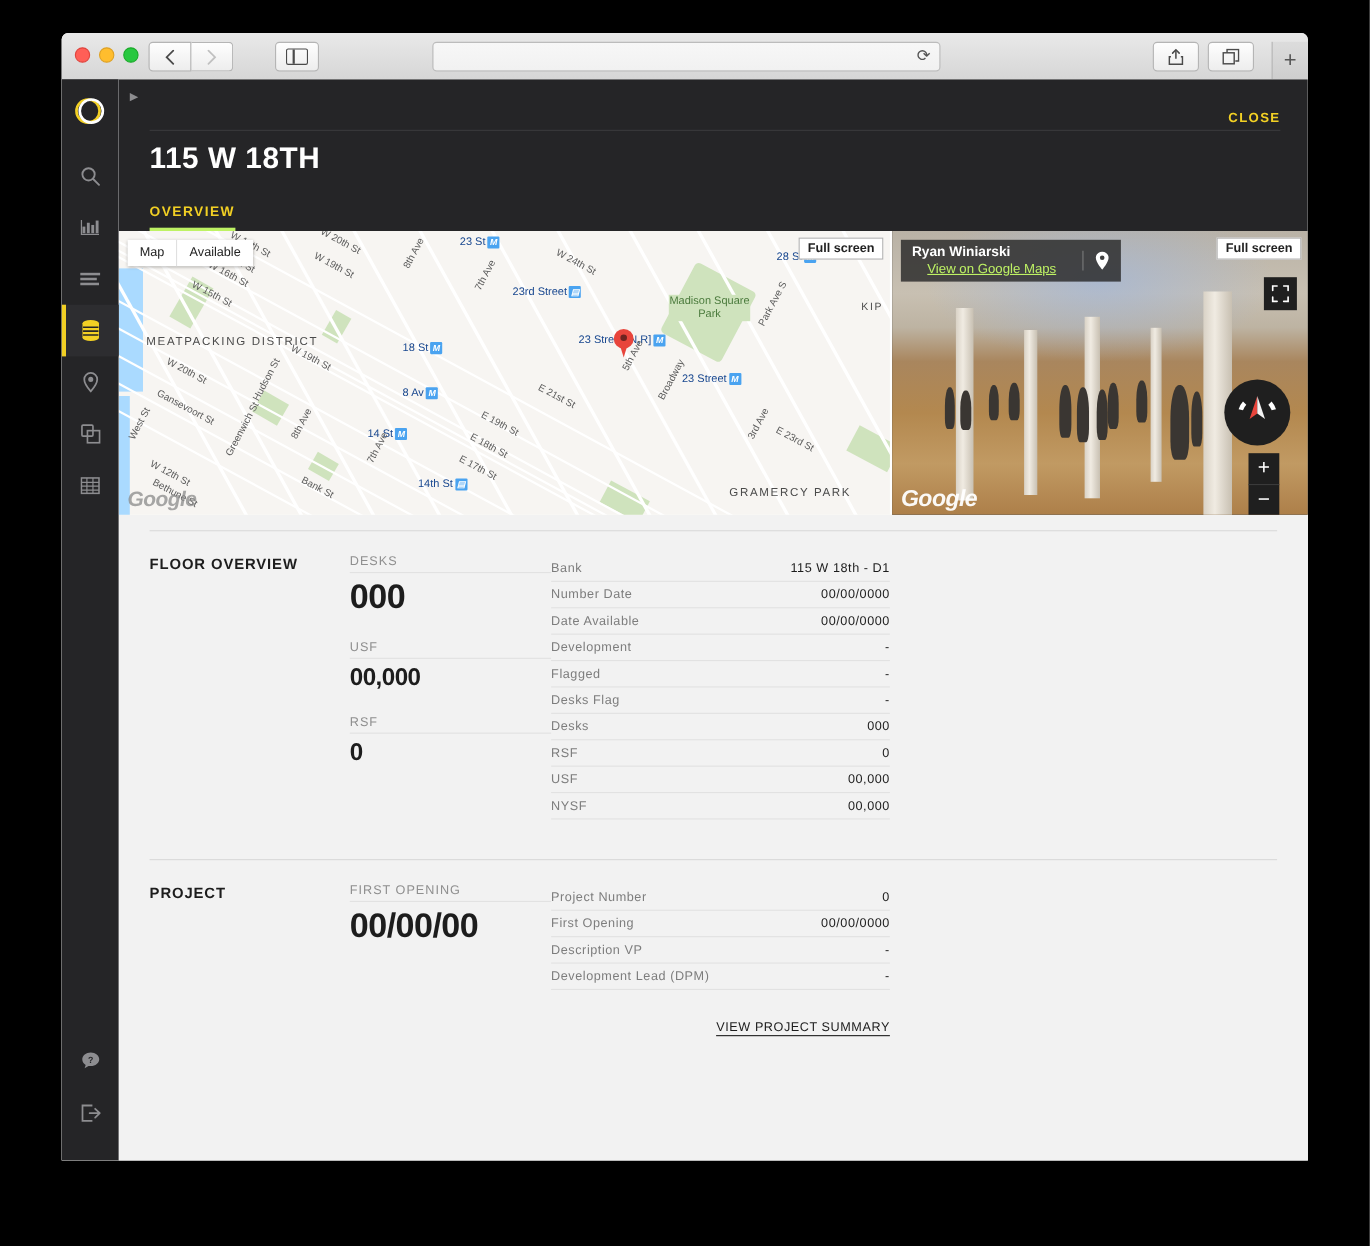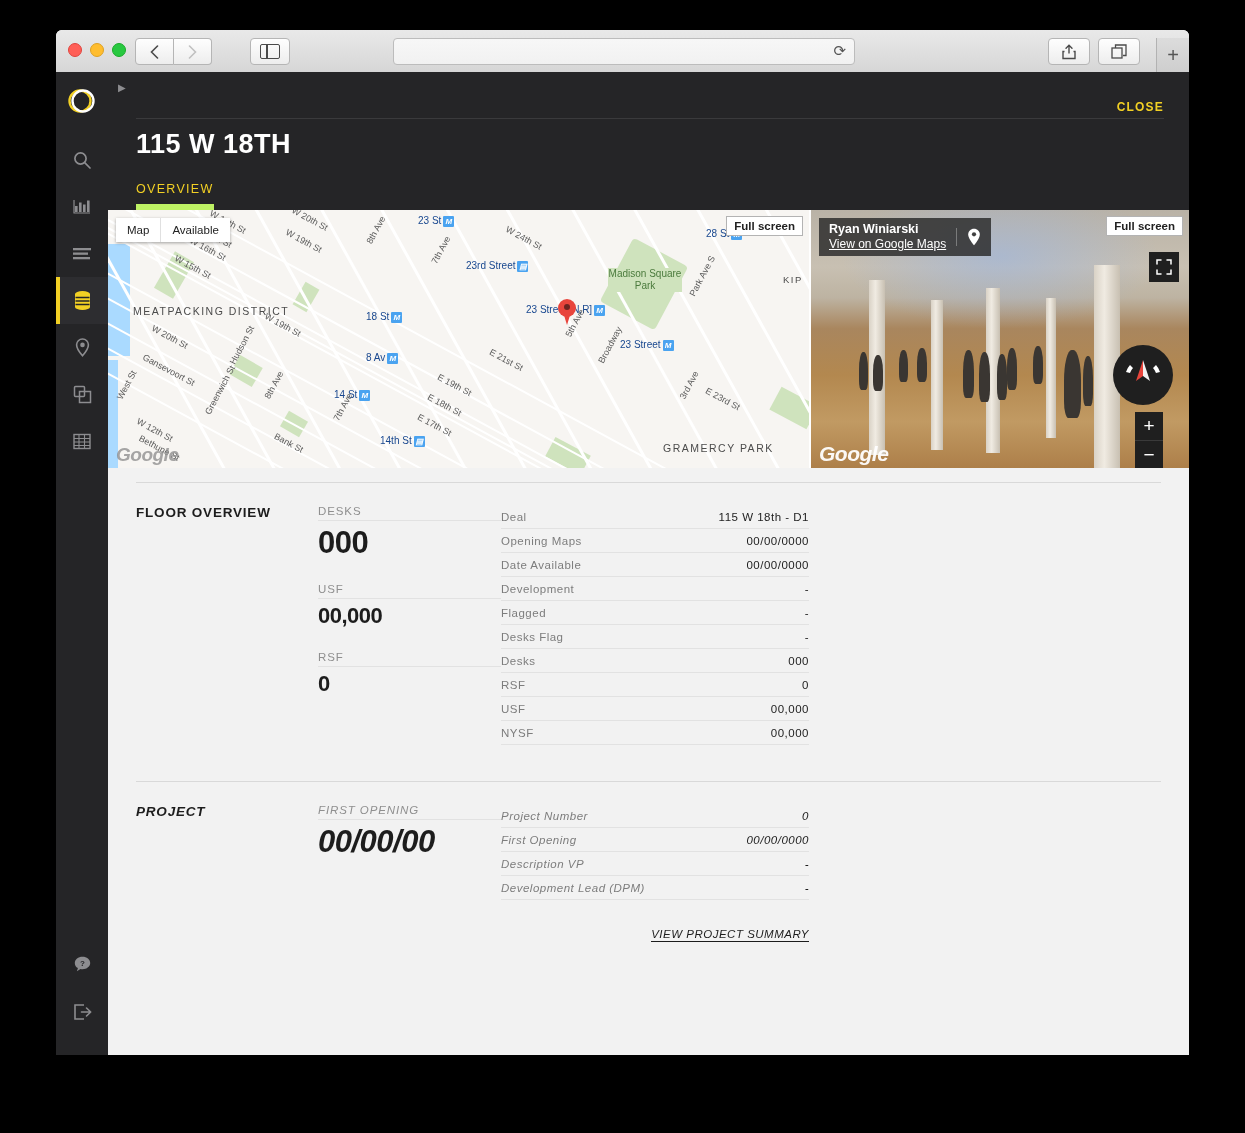--- a/index.html
+++ b/index.html
@@ -57,22 +57,22 @@
   .content{flex:1;display:flex;flex-direction:column;overflow:hidden;background:#f2f2f2;}
 
   .topbar{background:#252527;height:138px;position:relative;flex-shrink:0;}
   .expander{position:absolute;left:10px;top:10px;color:#8d8d90;font-size:10px;}
   .closebtn{position:absolute;right:25px;top:28px;color:#f2d024;font-size:12px;
             letter-spacing:1.2px;font-weight:bold;}
   .topdiv{position:absolute;left:28px;right:25px;top:46px;height:1px;background:#3a3a3c;}
   .bldg-title{position:absolute;left:28px;top:57px;color:#fff;font-size:27px;
               font-weight:bold;letter-spacing:.5px;}
   .tabs{position:absolute;left:28px;bottom:0;display:flex;}
-  .tab{color:#f2d024;font-size:12.5px;letter-spacing:1.3px;font-weight:normal;
-       padding-bottom:8px;border-bottom:6px solid #bef264;}
+  .tab{color:#f2d024;font-size:12.5px;letter-spacing:1.3px;font-weight:bold;
+       padding-bottom:8px;border-bottom:3px solid #bef264;}
 
   
   .maprow{display:flex;height:258px;flex-shrink:0;background:#fff;}
   .mapbox{flex:1;position:relative;overflow:hidden;background:#f7f5f2;}
   .svbox{width:378px;position:relative;overflow:hidden;background:#3a3733;margin-left:2px;}
 
   .fsbtn{position:absolute;right:6px;top:6px;background:#fff;border:1px solid #b3b3b3;
          padding:3px 7px;font-size:11.5px;font-weight:bold;color:#222;z-index:9;}
   .mapsat{position:absolute;left:8px;top:8px;display:flex;z-index:9;
           box-shadow:0 1px 3px rgba(0,0,0,.35);}
@@ -97,21 +97,21 @@
   .mlabel.blue{color:#18478f;font-size:10px;}
   .mlabel.park{color:#4a7a3c;font-size:10px;}
   .mlabel.hood{color:#4b4b4b;font-size:10.5px;letter-spacing:1.5px;font-weight:500;}
   .mcon{display:inline-block;background:#4aa3f0;color:#fff;font-size:8px;font-weight:bold;
         width:11px;height:11px;text-align:center;line-height:11px;border-radius:1px;
         vertical-align:middle;margin-left:2px;}
 
   .svcard{position:absolute;left:8px;top:8px;background:rgba(40,40,40,.82);
           display:flex;align-items:center;z-index:9;padding:4px 0;}
   .svname{color:#fff;font-size:12.5px;font-weight:bold;padding:0 10px 0 10px;line-height:15px;}
-  .svlink{color:#ffffff;font-size:12px;text-decoration:underline;padding:0 10px;line-height:15px;}
+  .svlink{color:#bef264;font-size:12px;text-decoration:underline;padding:0 24px;line-height:15px;}
   .svpin{width:34px;border-left:1px solid rgba(255,255,255,.3);display:flex;
          align-items:center;justify-content:center;}
   .svexpand{position:absolute;right:10px;top:42px;width:30px;height:30px;background:#1f1f1f;
             display:flex;align-items:center;justify-content:center;z-index:9;}
   .svcompass{position:absolute;right:16px;top:135px;width:60px;height:60px;border-radius:50%;
              background:#1f1f1f;z-index:9;display:flex;align-items:center;justify-content:center;}
   .svzoom{position:absolute;right:26px;top:202px;width:28px;background:#1f1f1f;z-index:9;}
   .svz{height:28px;display:flex;align-items:center;justify-content:center;color:#fff;font-size:19px;}
   .svz+.svz{border-top:1px solid #3a3a3a;}
 
@@ -474,25 +474,25 @@
                 <div class="stat-value sm">00,000</div>
               </div>
               <div class="stat">
                 <div class="stat-label">RSF</div>
                 <div class="stat-value sm">0</div>
               </div>
             </div>
 
             <div class="scol-table">
               <div class="trow">
-                <span class="tkey">Deal</span>
+                <span class="tkey">Bank</span>
                 <span class="tval">115 W 18th - D1</span>
                 </div>
               <div class="trow">
-                <span class="tkey">Opening Maps</span>
+                <span class="tkey">Number Date</span>
                 <span class="tval">00/00/0000</span>
                 </div>
               <div class="trow">
                 <span class="tkey">Date Available</span>
                 <span class="tval">00/00/0000</span>
                 </div>
               <div class="trow">
                 <span class="tkey">Development</span>
                 <span class="tval">-</span>
                 </div>
@@ -518,21 +518,21 @@
                 </div>
               <div class="trow">
                 <span class="tkey">NYSF</span>
                 <span class="tval">00,000</span>
                 </div>
             </div>
 
           </div>
         </div>
 
-        <div class="section" style="padding-top:36px;font-style:italic;">
+        <div class="section" style="padding-top:36px;">
           <div class="hr"></div>
           <div class="srow">
 
             <div class="scol-title">
               <div class="stitle">PROJECT</div>
             </div>
 
             <div class="scol-stats">
               <div class="stat">
                 <div class="stat-label">FIRST OPENING</div>

